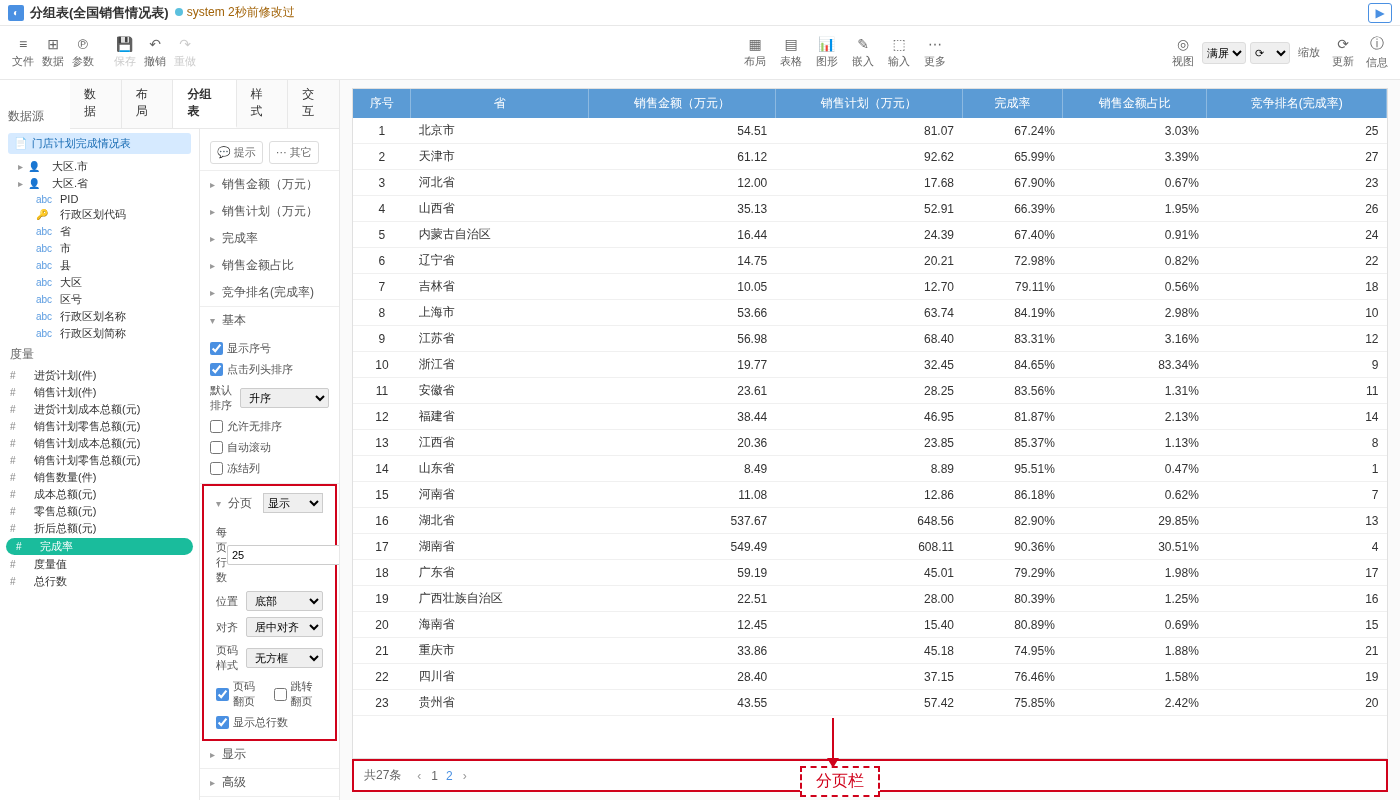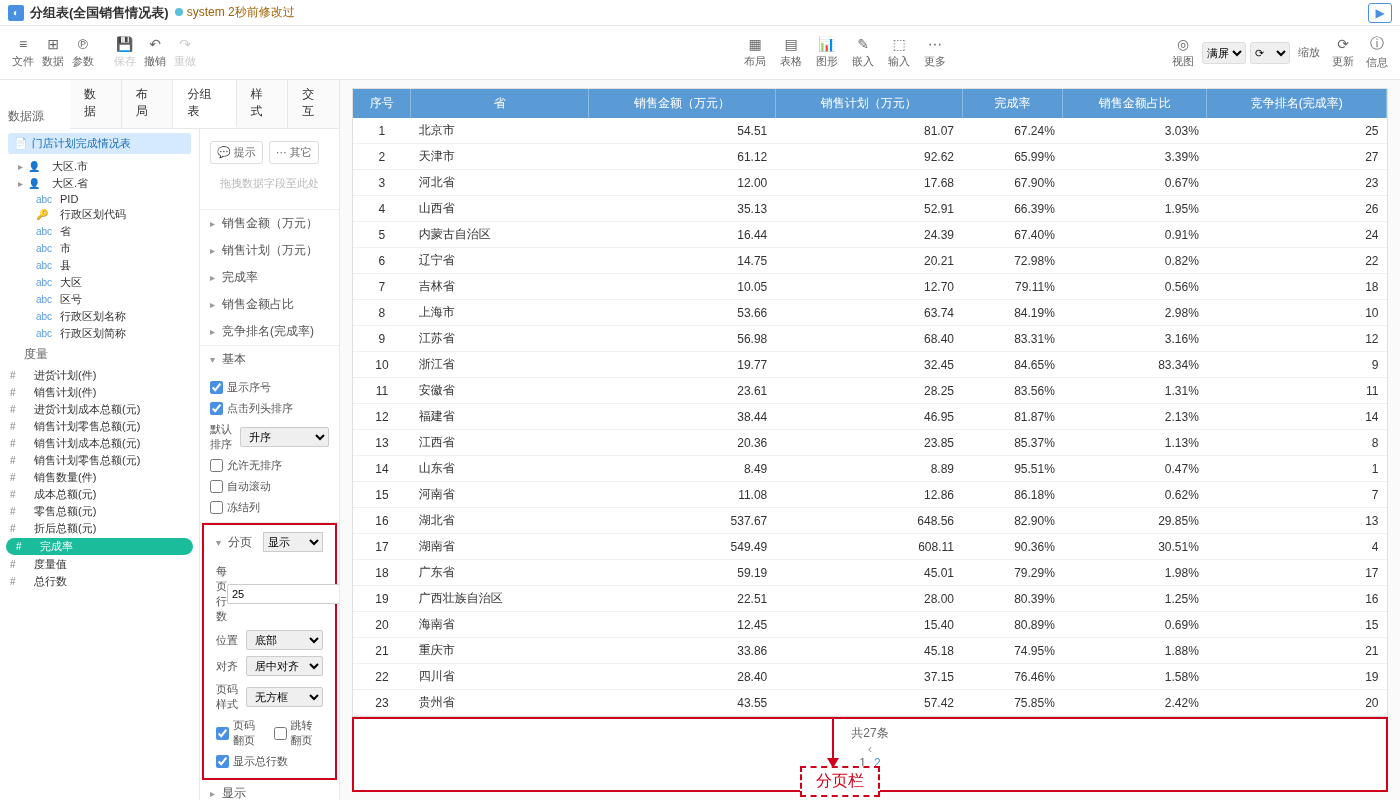--- a/index.html
+++ b/index.html
@@ -20,41 +20,41 @@
     .tb-btn .ic { font-size: 14px; margin-bottom: 2px; display:block; }
     .tb-btn.disabled { color: #ccc; }
     .tb-sep { width: 12px; }
     .tb-center { display:flex; gap: 6px; margin-left: 540px;}
     .tb-right { margin-left: auto; display:flex; align-items:center; gap: 4px;}
     .tb-right select{font-size:11px;height:22px;border:1px solid #ddd;border-radius:3px;}
 
     
     .left-tabs { display: flex; border-bottom: 1px solid #e8e8e8; background:#fafafa; }
     .left-tab { padding: 6px 14px; cursor: pointer; border-right: 1px solid #e8e8e8; font-size:12px; }
-    .left-tab.active { background: #fff; border-bottom: 2px solid #fff; font-weight: normal; }
+    .left-tab.active { background: #fff; border-bottom: 2px solid #fff; font-weight: bold; }
 
     
     .main { display: flex; flex: 1; min-height: 0; }
     .left-panel { width: 200px; border-right: 1px solid #e8e8e8; display:flex;flex-direction:column; background:#fff;}
     .center-panel { width: 140px; border-right: 1px solid #e8e8e8; display:flex;flex-direction:column; background:#fff; overflow-y:auto;}
     .content { flex:1; display:flex; flex-direction:column; padding: 8px 12px; overflow:hidden; background:#fafafa;}
 
     .sec-head { display:flex; align-items:center; padding:4px 8px; font-size:12px; color:#666; cursor:pointer;}
     .sec-head .fill{flex:1;}
     .sec-head .ic{margin-left:4px;color:#999;cursor:pointer;}
 
     .ds-item{background:#d6eaff;color:#186bb3;padding:3px 6px;margin:4px 8px;border-radius:3px;font-size:11px;display:flex;align-items:center;}
     .ds-item .fic{margin-right:4px;}
 
     .tree{font-size:11px;overflow-y:auto;flex:0 0 auto;}
     .tree-item{display:flex;align-items:center;padding:1px 8px;cursor:pointer;white-space:nowrap;}
     .tree-item .chev{width:10px;color:#999;font-size:10px;}
     .tree-item .t-ic{width:24px;color:#5a9be0;font-size:10px;text-align:left;}
     .tree-item.sel{background:#1abc9c;color:#fff;border-radius:10px;margin:1px 6px;padding:1px 8px;}
-    .measure-head{padding:4px 24px;color:#666;font-size:12px;}
+    .measure-head{padding:4px 10px;color:#666;font-size:12px;}
 
     
     .cp-top{padding:6px 8px;border-bottom:1px solid #eee;}
     .cp-pill{display:inline-flex;align-items:center;border:1px solid #ddd;padding:3px 6px;border-radius:3px;margin-left:2px;font-size:11px;color:#666;cursor:pointer;}
     .cp-hint{color:#bbb;font-size:11px;text-align:center;padding:12px 0;}
     .cp-sec{border-bottom:1px solid #eee;}
     .cp-row{display:flex;align-items:center;padding:5px 10px;font-size:12px;color:#555;cursor:pointer;}
     .cp-row .chev{margin-right:4px;color:#999;font-size:10px;width:8px;}
     .cp-inner{padding:4px 10px;}
     .ck{display:flex;align-items:center;font-size:11px;padding:3px 0;color:#555;}
@@ -71,21 +71,21 @@
 
     
     .tbl-wrap{flex:1;overflow:auto;border:1px solid #e0e0e0;position:relative;background:#fff;}
     .tbl{width:100%;border-collapse:collapse;font-size:12px;}
     .tbl th{background:#5b9bd5;color:#fff;font-weight:normal;padding:6px 4px;text-align:center;border-right:1px solid rgba(255,255,255,0.3);font-size:12px;}
     .tbl td{padding:4px 8px;border-bottom:1px solid #f0f0f0;}
     .tbl td.num{text-align:right;}
     .tbl td.ctr{text-align:center;}
 
     
-    .pager{display:flex;align-items:center;padding:6px 10px;font-size:12px;color:#666;border:2px solid #d0021b;background:#fff;flex-direction:column;}
+    .pager{display:flex;align-items:center;padding:6px 10px;font-size:12px;color:#666;border:2px solid #d0021b;background:#fff;}
     .pager .pbtn{padding:0 6px;cursor:pointer;color:#999;}
     .pager .pnum{padding:0 4px;cursor:pointer;}
     .pager .pnum.active{color:#4a90e2;}
 
     
     .arrow-line{position:absolute;left:832px;top:718px;width:2px;height:46px;background:#d0021b;}
     .arrow-head{position:absolute;left:827px;top:758px;width:0;height:0;border-left:6px solid transparent;border-right:6px solid transparent;border-top:10px solid #d0021b;}
     .callout{position:absolute;left:800px;top:766px;border:2px dashed #d0021b;color:#d0021b;padding:3px 14px;font-size:16px;background:#fff;}
   </style>
 </head>
@@ -316,21 +316,20 @@
         <div style="display:flex;gap:4px;margin-top:4px;">
           <div class="cp-pill">
               <span style="margin-right:3px">💬</span>
               <span>提示</span>
             </div>
           <div class="cp-pill">
               <span style="margin-right:3px">⋯</span>
               <span>其它</span>
             </div>
         </div>
-        <div class="cp-hint">拖拽数据字段至此处</div>
       </div>
       <div class="cp-sec" id="field-list">
           <div class="cp-row">
             <span class="chev">▸</span>
             <span>销售金额（万元）</span>
           </div>
           <div class="cp-row">
             <span class="chev">▸</span>
             <span>销售计划（万元）</span>
           </div>

